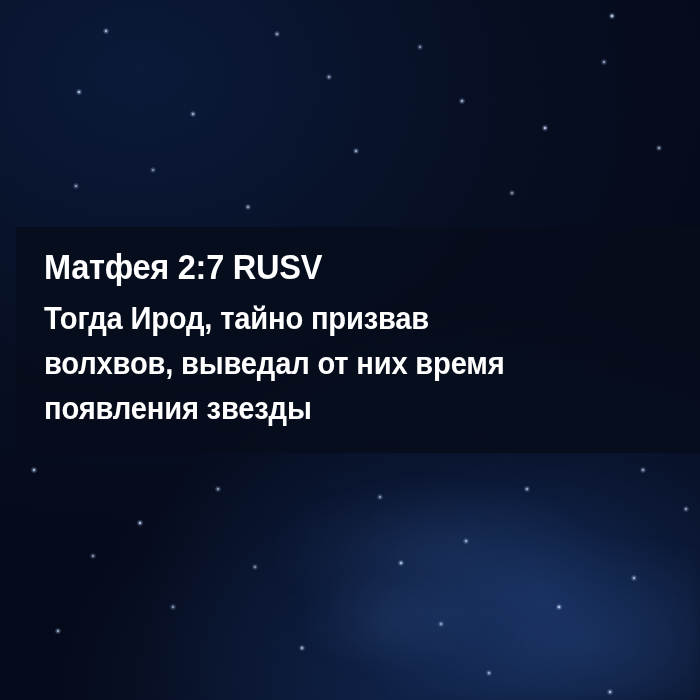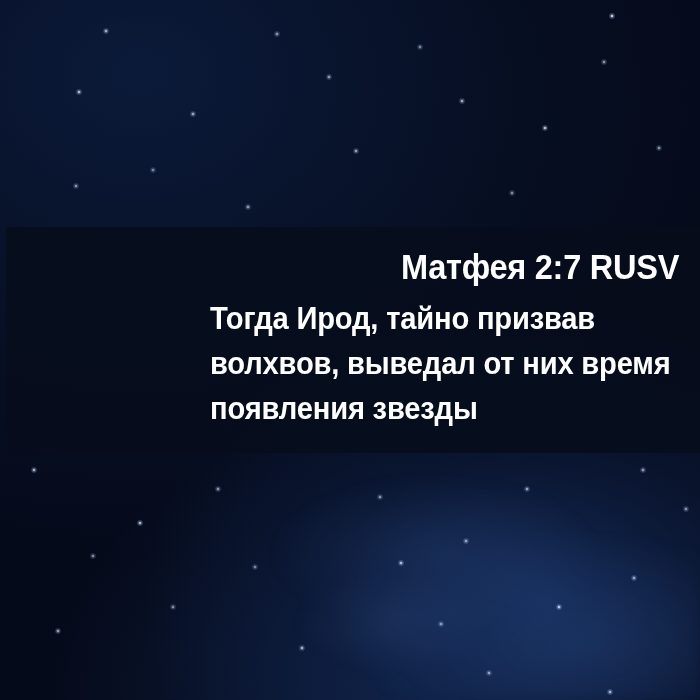--- a/index.html
+++ b/index.html
@@ -74,28 +74,27 @@
   .bright{position:absolute;border-radius:50%;background:#eaf1ff;}
   .bright::after{
     content:"";position:absolute;left:50%;top:50%;
     width:7px;height:7px;transform:translate(-50%,-50%);
     border-radius:50%;
     background:radial-gradient(circle, rgba(190,215,255,.75) 0%, rgba(120,160,230,0) 70%);
   }
 
   
   #verse-band{
-    position:absolute;left:6px;right:0;
+    position:absolute;left:16px;right:0;
     top:227px;height:226px;
     background:rgba(6,12,26,0.80);
     display:flex;flex-direction:column;
     justify-content:center;
     padding:0 0 0 28px;
     box-sizing:border-box;
-    align-items:flex-end;
   }
   #verse-title{
     color:#ffffff;
     font-size:35px;
     font-weight:700;
     line-height:1.0;
     letter-spacing:-0.3px;
     transform:scaleX(.93);
     transform-origin:left center;
     margin:0 0 12px 0;

